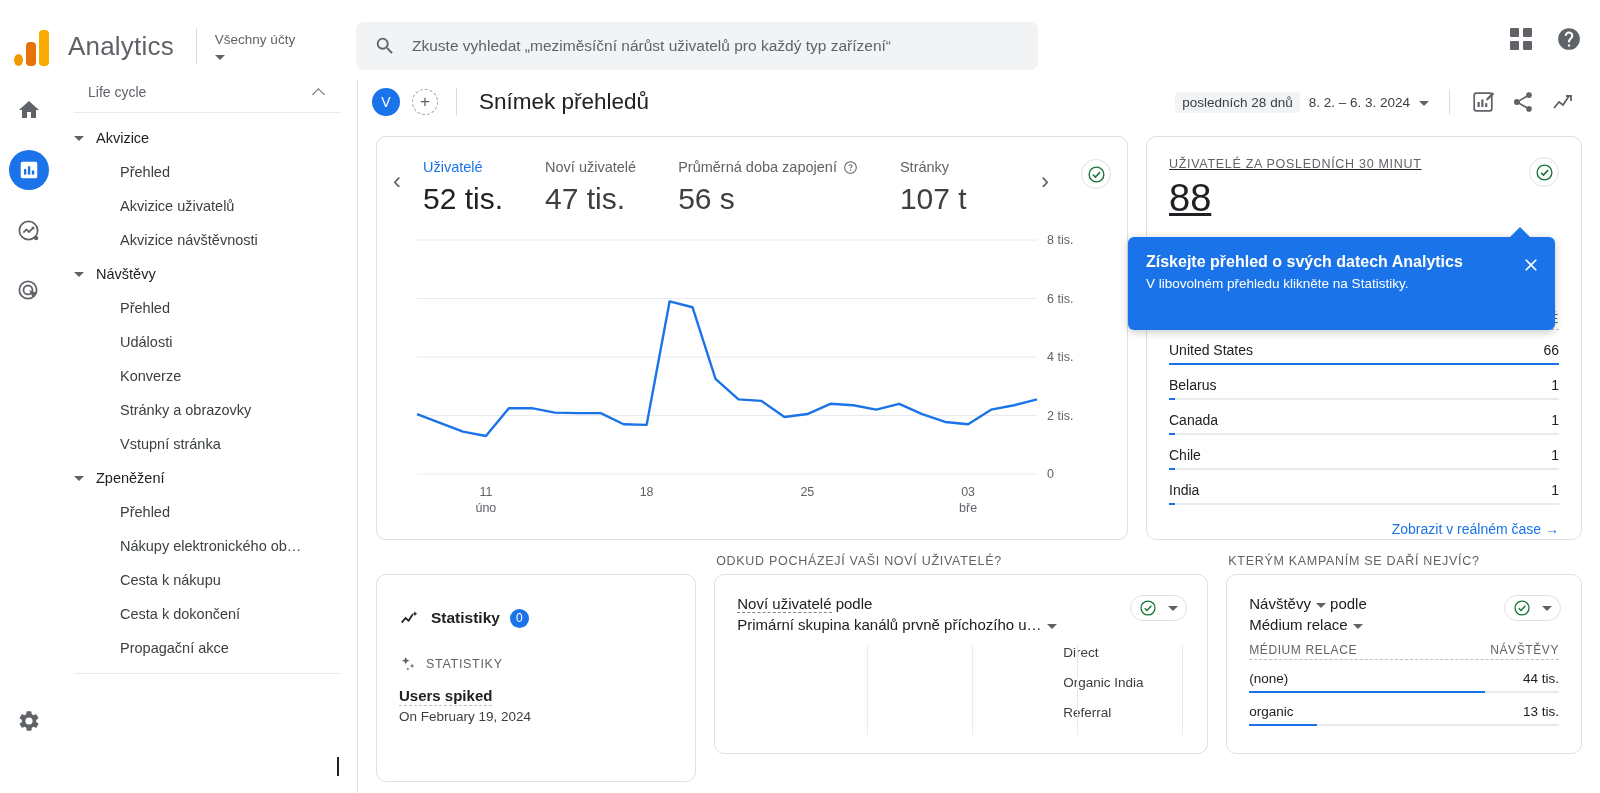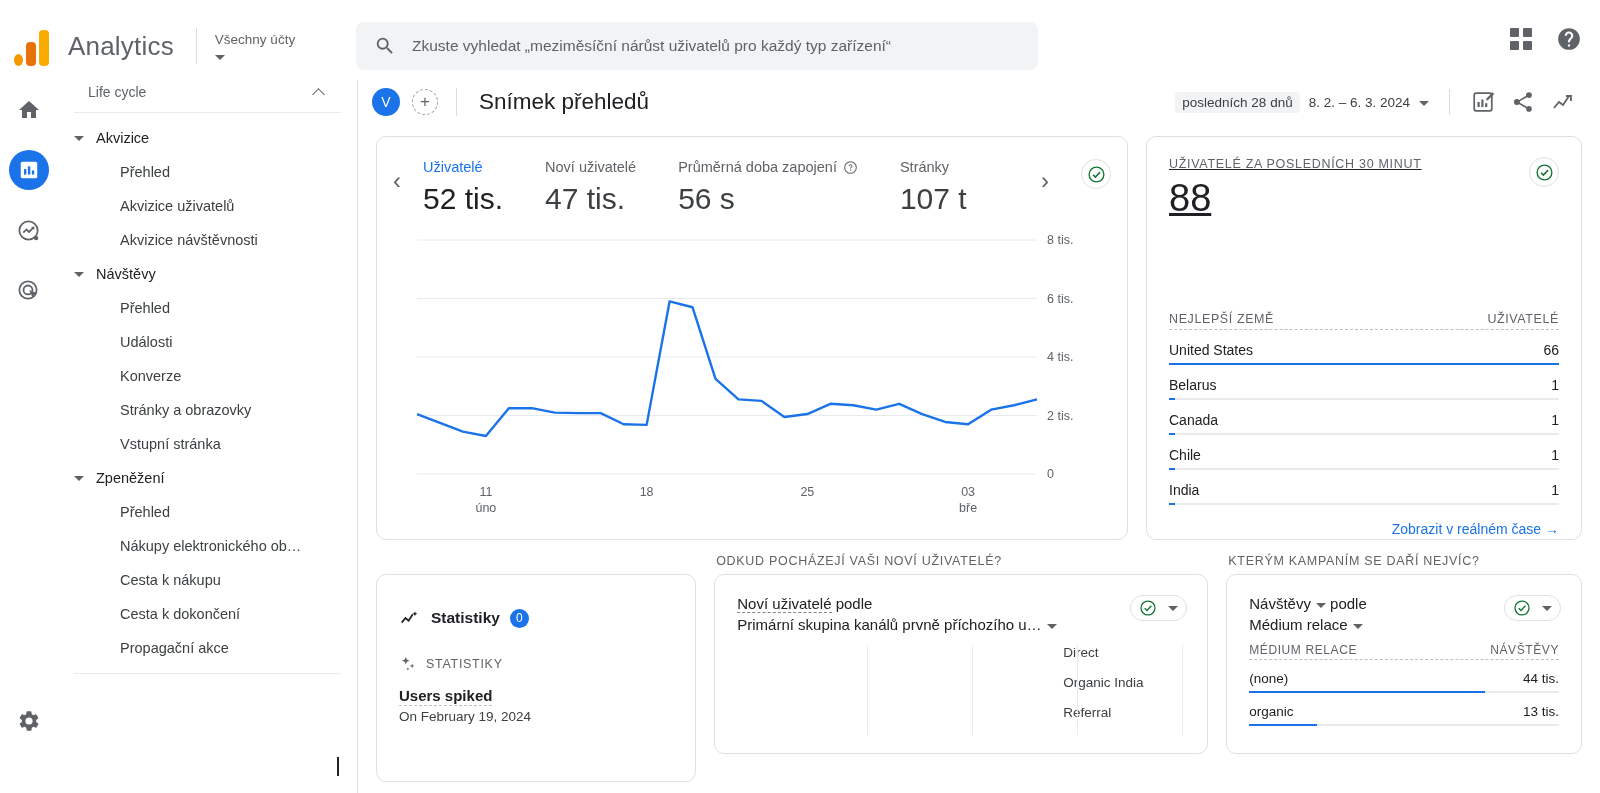--- a/index.html
+++ b/index.html
@@ -571,14 +571,24 @@
       <div class="rt-bar-track">
                   <div class="rt-bar-fill" style="width:22%"></div>
                 </div>
     </div>
             </div>
         </div>
       </div>
     </div>
   </div>
 
+  <div class="tooltip">
+    <div class="tt-arrow"></div>
+    <div class="tt-t">Získejte přehled o svých datech Analytics</div>
+    <div class="tt-s">V libovolném přehledu klikněte na Statistiky.</div>
+    <div class="tt-close">
+      <svg width="20" height="20" viewBox="0 0 24 24">
+        <path fill="#fff" d="M19 6.41L17.59 5 12 10.59 6.41 5 5 6.41 10.59 12 5 17.59 6.41 19 12 13.41 17.59 19 19 17.59 13.41 12z"></path>
+      </svg>
+    </div>
+  </div>
 
 </div>
 
 </body></html>

